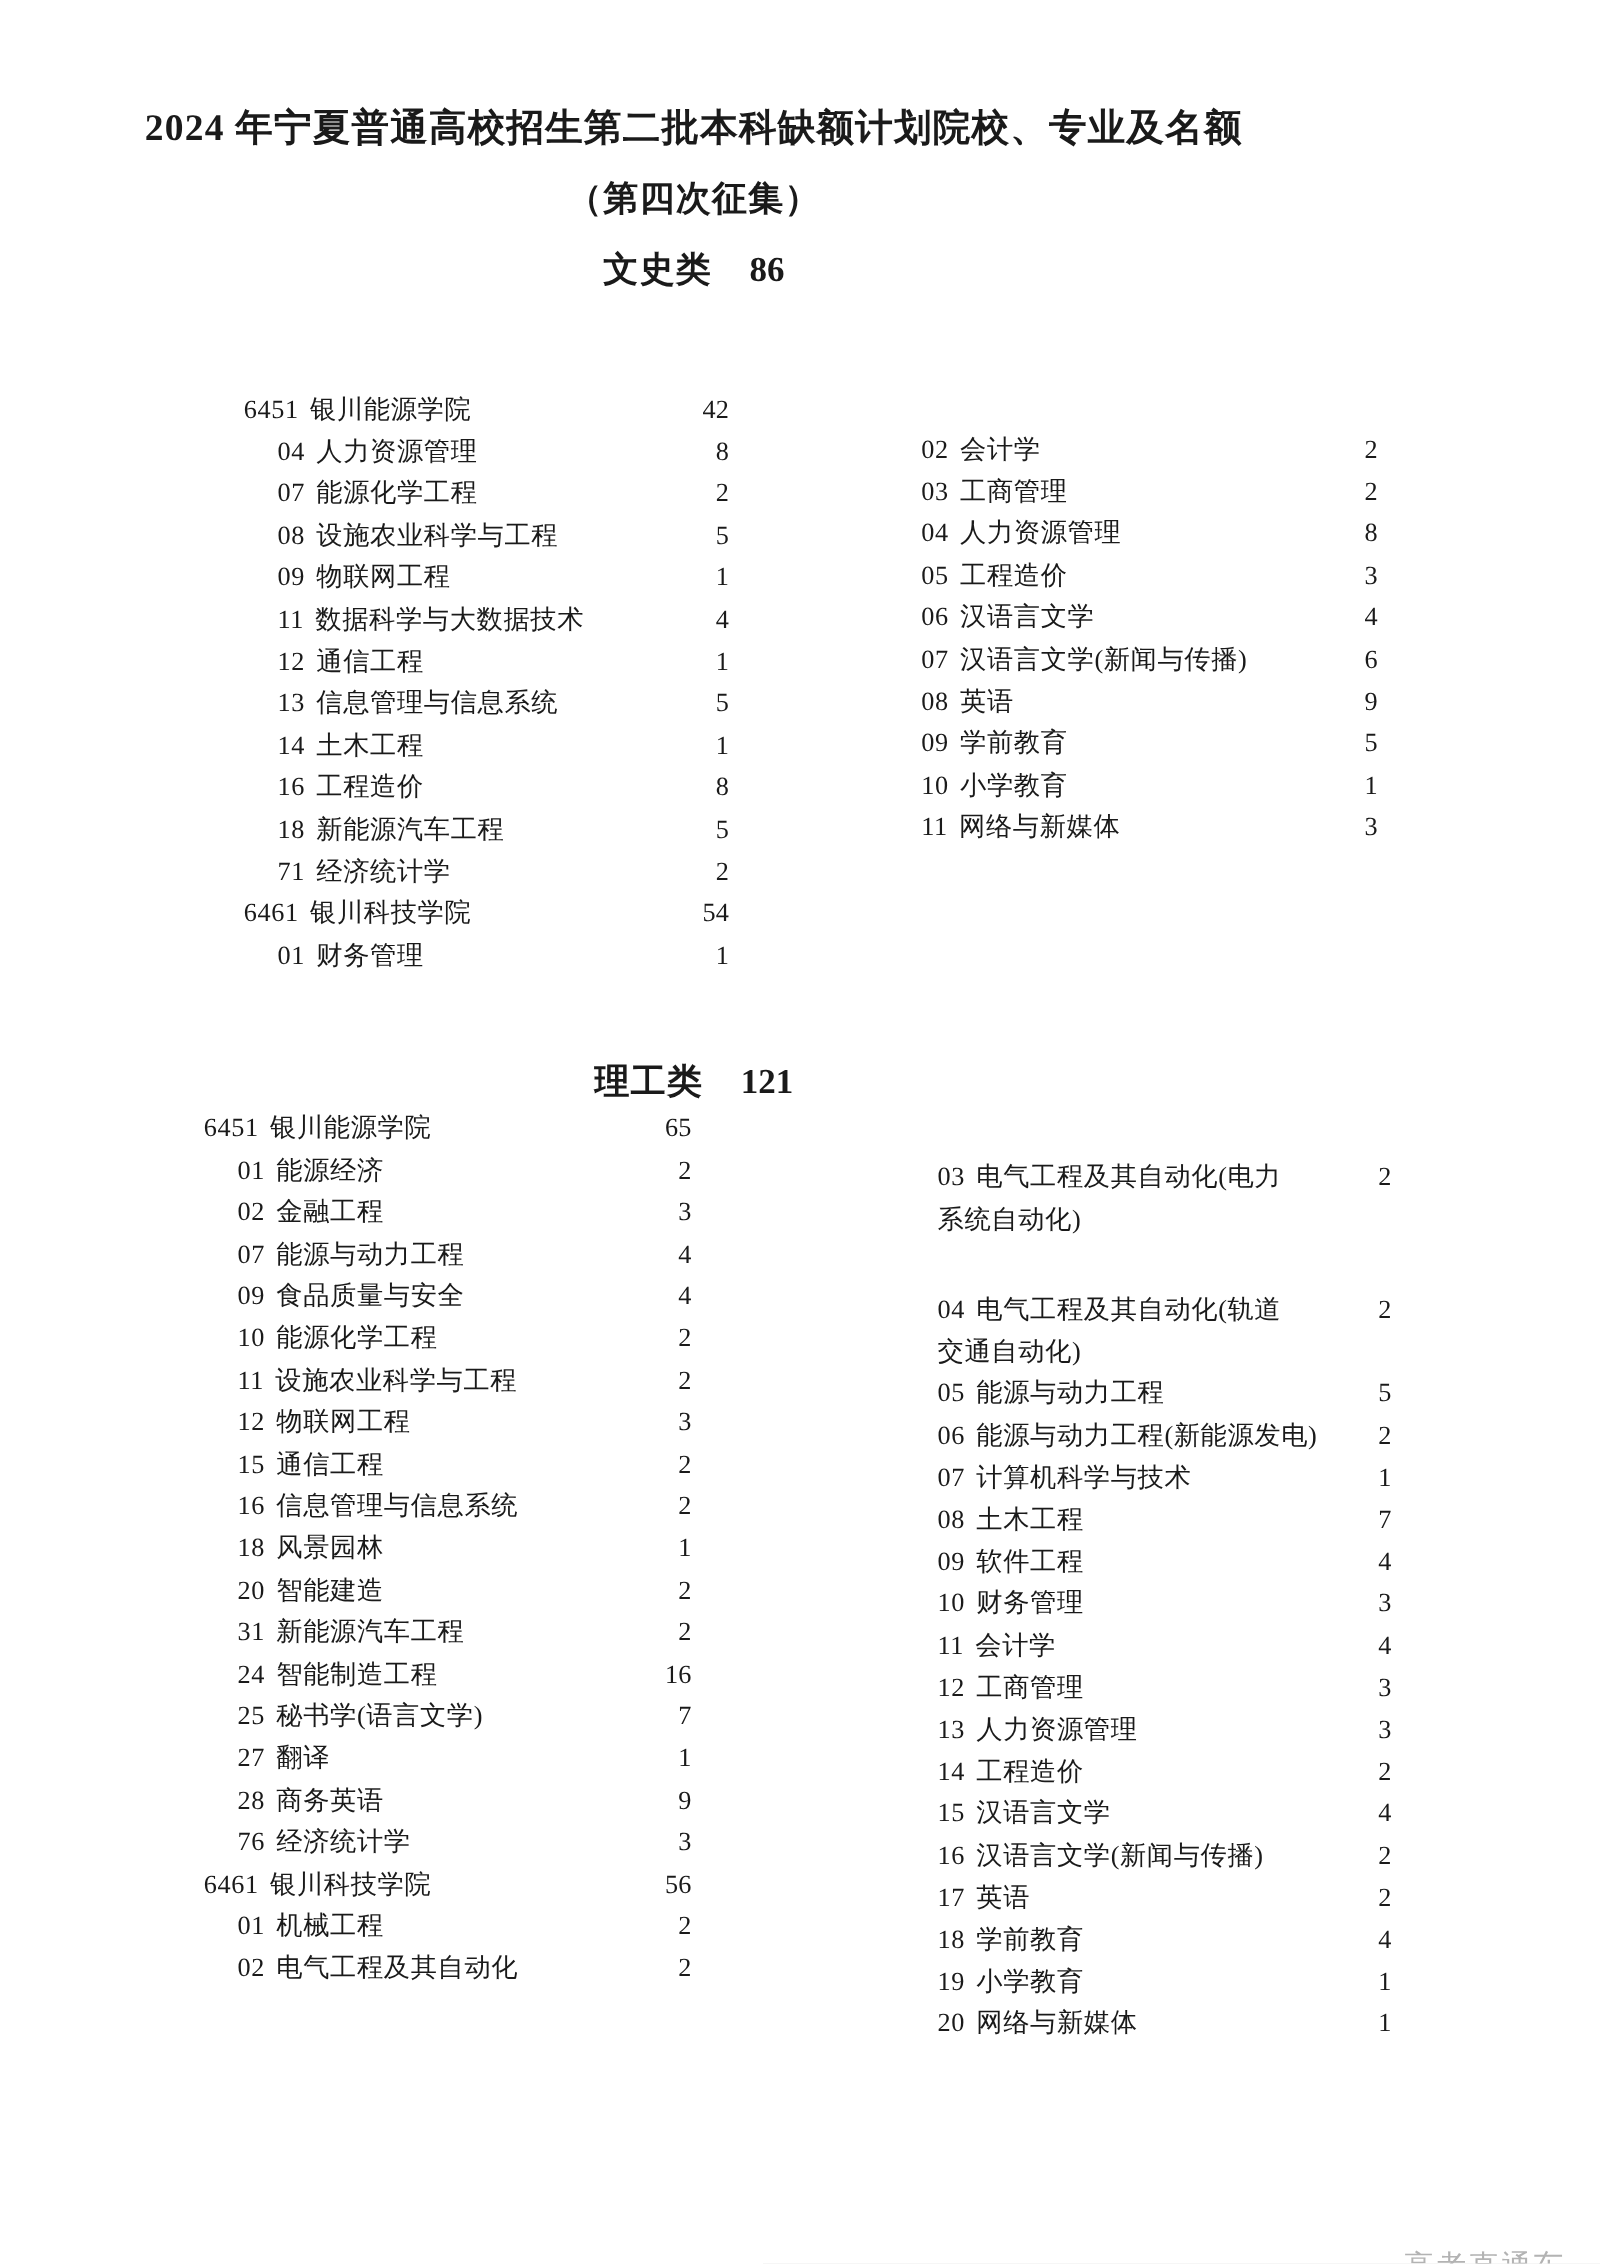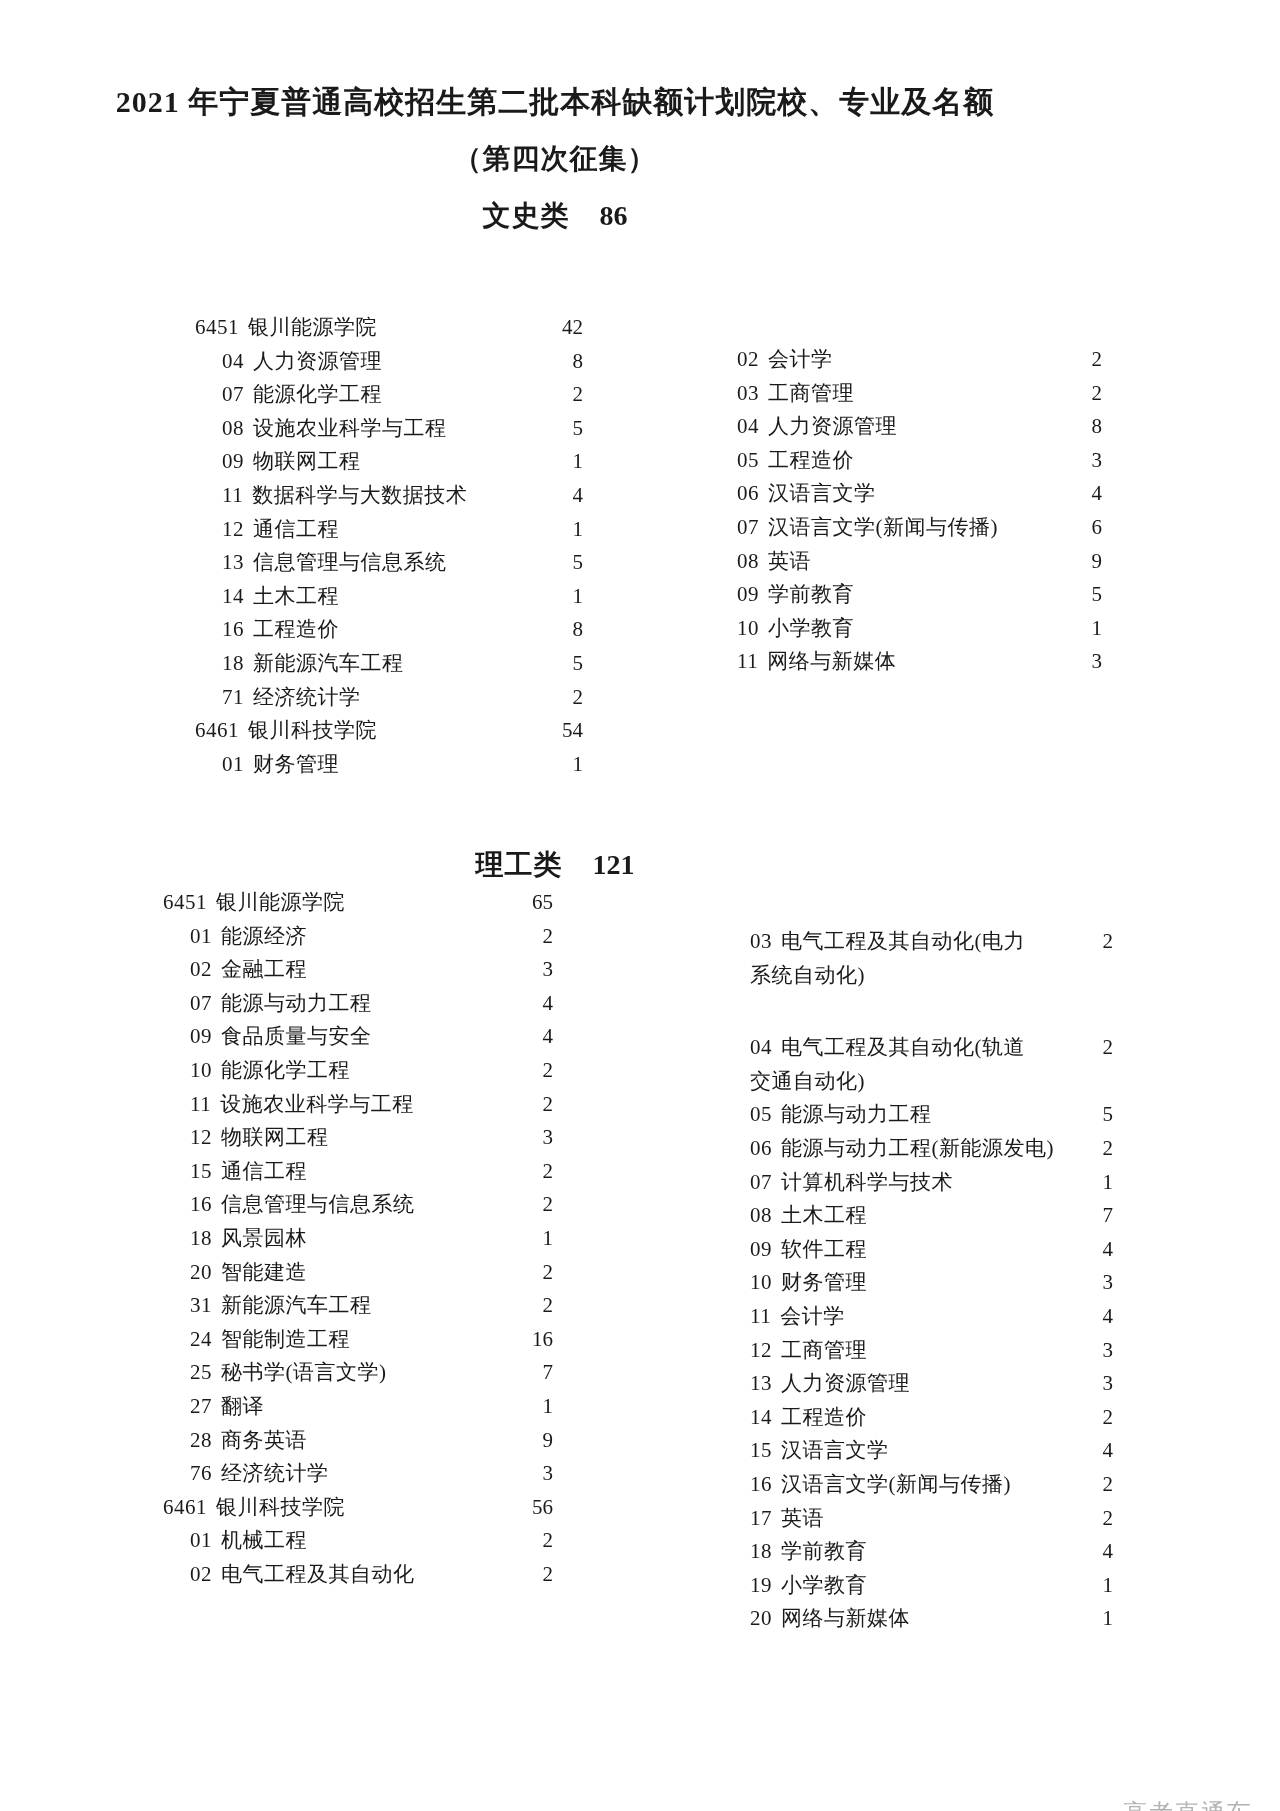--- a/index.html
+++ b/index.html
@@ -57,21 +57,21 @@
     letter-spacing:2px;
     font-family:"Liberation Sans","DejaVu Sans",sans-serif;
     text-shadow:0 1px 0 #ffffff;
   }
 </style>
 </head>
 <body>
 
 <div class="page">
 
-  <div class="centered doc-title">2021 年宁夏普通高校招生第二批本科缺额计划院校、专业及名额</div>
+  <div class="centered doc-title">2024 年宁夏普通高校招生第二批本科缺额计划院校、专业及名额</div>
 
   <div class="centered doc-subtitle">（第四次征集）</div>
 
   <div class="centered sec-heading" id="heading-wenshi">
     <span class="sec-label">文史类</span><span class="sec-total">86</span>
   </div>
 
   <div class="list with-schools" id="list-ws-left">
       <div class="row school"><span class="label"><span class="code">6451</span>银川能源学院</span><span class="val">42</span></div>
       <div class="row major"><span class="label"><span class="code">04</span>人力资源管理</span><span class="val">8</span></div>

